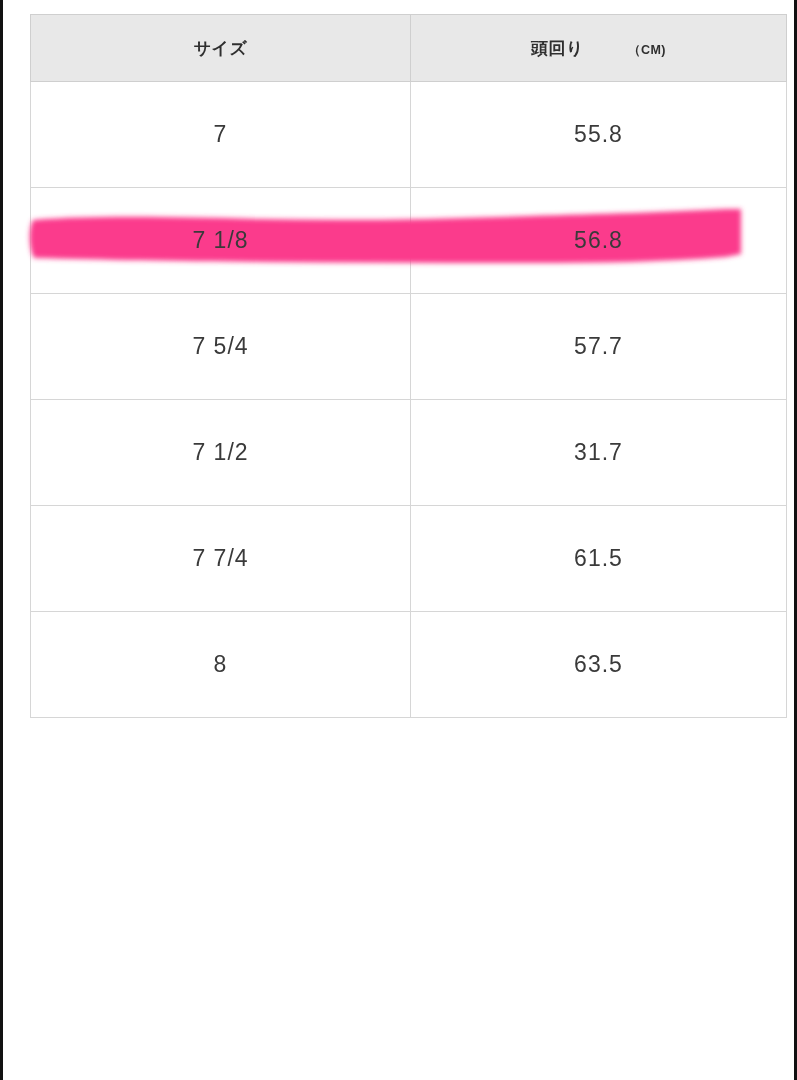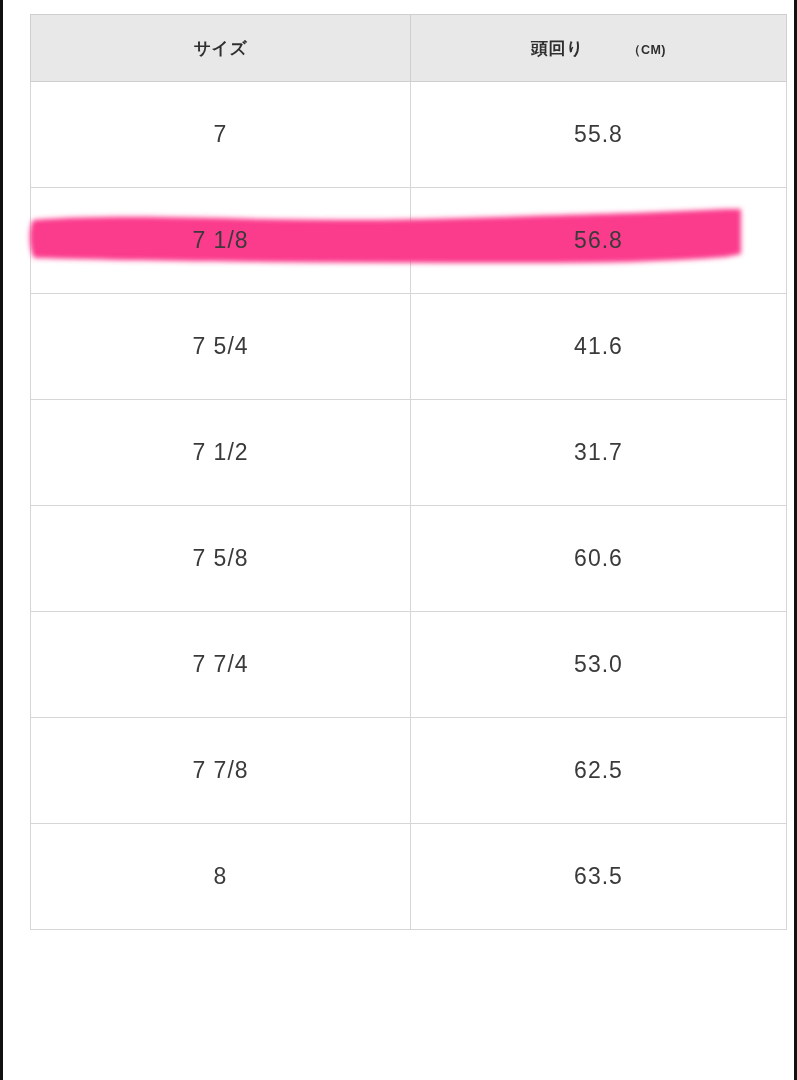--- a/index.html
+++ b/index.html
@@ -145,37 +145,29 @@
         <tr>
           <td>7</td>
           <td>55.8</td>
         </tr>
         <tr>
           <td>7 1/8</td>
           <td>56.8</td>
         </tr>
         <tr>
           <td>7 5/4</td>
-          <td>41.6</td>
+          <td>57.7</td>
         </tr>
         <tr>
           <td>7 1/2</td>
           <td>31.7</td>
         </tr>
         <tr>
-          <td>7 5/8</td>
-          <td>60.6</td>
-        </tr>
-        <tr>
           <td>7 7/4</td>
-          <td>53.0</td>
-        </tr>
-        <tr>
-          <td>7 7/8</td>
-          <td>62.5</td>
+          <td>61.5</td>
         </tr>
         <tr>
           <td>8</td>
           <td>63.5</td>
         </tr>
       </tbody>
     </table>
   </div>
 
 </div>

